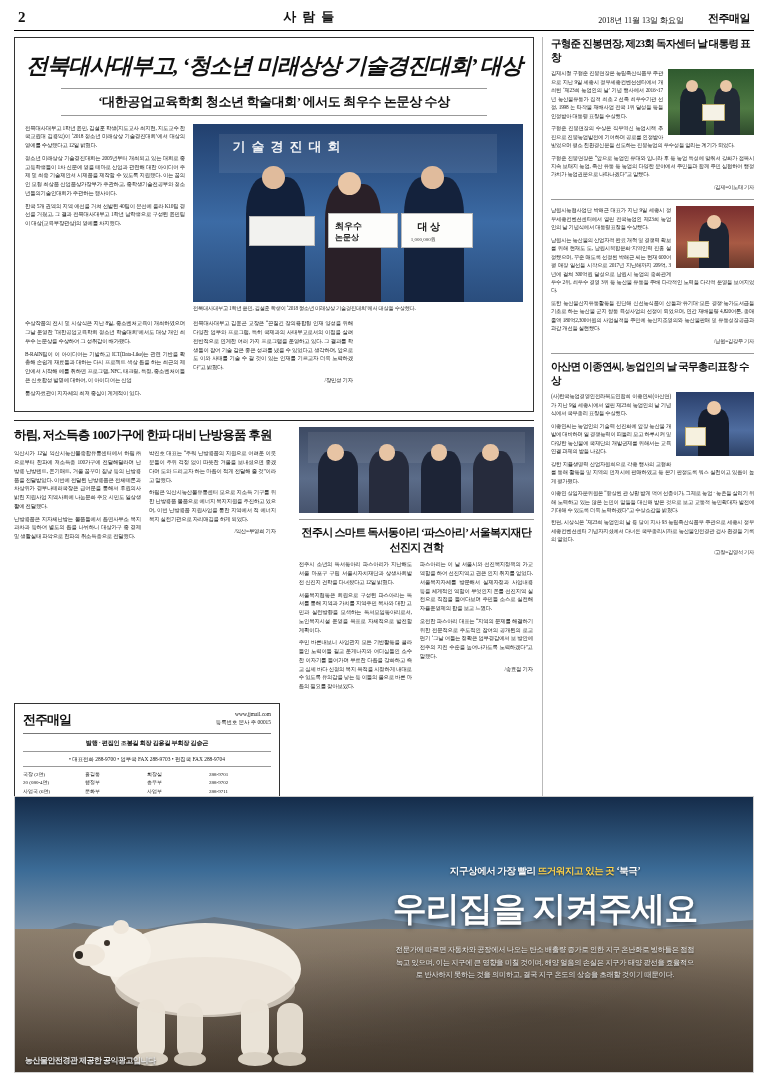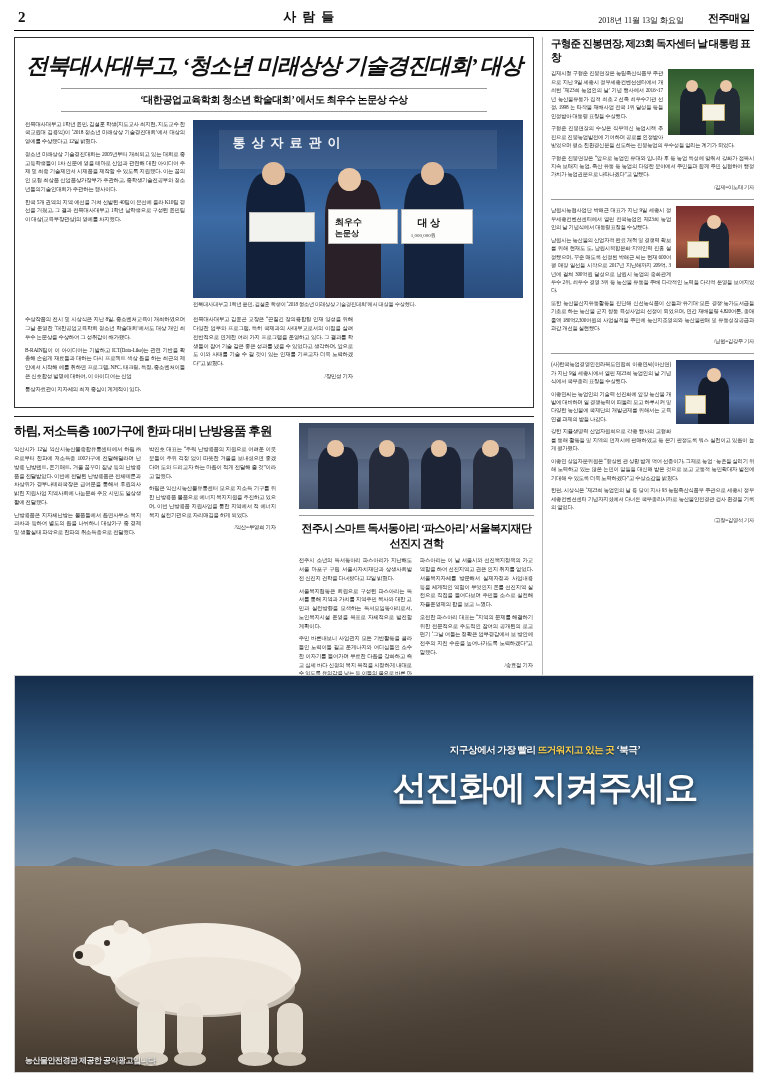--- a/index.html
+++ b/index.html
@@ -32,21 +32,21 @@
   .col-left { width: 520px; }
   .col-right { width: 212px; border-left: 0.6px solid #b9b9b9; padding-left: 8px; }
 
   
   .lead-box { border: 1px solid #333; padding: 8px 10px 10px 10px; }
   .lead-title {
     text-align: center; font-size: 22px; font-weight: bold;
     letter-spacing: -1px; line-height: 1.25; margin: 6px 0 8px 0; font-style: italic;
   }
   .lead-sub {
-    text-align: center; font-size: 10px; font-weight: bold;
+    text-align: center; font-size: 13px; font-weight: bold;
     border-top: 0.6px solid #999; border-bottom: 0.6px solid #999;
     padding: 4px 0; margin: 0 36px 8px 36px; letter-spacing: -0.4px;
   }
   .lead-body { display: flex; gap: 8px; }
   .lead-text { width: 160px; font-size: 5.4px; line-height: 1.62; text-align: justify; letter-spacing: -0.2px; color:#1b1b1b; }
   .lead-text p { margin: 0 0 4px 0; }
   .lead-photo-wrap { flex: 1; }
 
   
   .photo {
@@ -83,21 +83,21 @@
 
   
   .r-title { font-size: 10.5px; font-weight: bold; letter-spacing: -0.7px; line-height: 1.3; margin-bottom: 5px; }
   .r-body { font-size: 5.3px; line-height: 1.6; text-align: justify; letter-spacing: -0.2px; color:#1b1b1b; }
   .r-body p { margin: 0 0 4px 0; }
   .r-photo { float: right; margin: 0 0 4px 5px; }
   .r-byline { text-align: right; font-size: 5.2px; }
 
   
   .ad {
-    position: absolute; left: 14px; right: 14px; bottom: 10px; height: 398px;
+    position: absolute; left: 14px; right: 14px; bottom: 10px; height: 277px;
     border: 1px solid #cfcfcf; overflow: hidden;
     background: linear-gradient(#1d3c5e 0%, #2f5d86 22%, #6d86a0 44%, #8e8071 58%, #6b5c4d 74%, #4e4136 100%);
   }
   .ad-sky { position: absolute; inset: 0 0 52% 0; background: linear-gradient(#152c4a, #3b6b96 55%, #7e95ab 100%); }
   .ad-ground { position: absolute; left:0; right:0; top:48%; bottom:0;
     background: linear-gradient(#8a7c6a, #6f6152 40%, #44392e 100%); }
   .ad-ground:after {
     content:""; position:absolute; inset:0;
     background:
       radial-gradient(ellipse at 20% 30%, rgba(255,255,255,0.06), transparent 60%),
@@ -153,21 +153,21 @@
           <div class="lead-text">
             <p>전북대사대부고 1학년 윤민, 김설훈 학생(지도교사 최지현, 지도교수 한국교원대 김용익)이 ‘2018 청소년 미래상상 기술경진대회’에서 대상의 영예를 수상했다고 12일 밝혔다.</p>
             <p>청소년 미래상상 기술경진대회는 2005년부터 개최되고 있는 대회로 중고등학생들이 1차 신문에 영을 테마로 산업과 관련해 대한 아이디어 주제 및 최종 기술제안서 시제품을 제작할 수 있도록 지원했다. 이는 꿈의인 모형 최상품 산업품상가장부가 주관하고, 중학생기술전공부와 청소년들의기술인대회가 주관하는 행사이다.</p>
             <p>한국 5개 권역의 지역 예선을 거쳐 선발된 40팀이 본선에 올라 K10팀 경선을 거쳤고, 그 결과 전북대사대부고 1학년 남학생으로 구성된 윤민팀이 대상(교육부장관상)의 영예를 차지했다.</p>
           </div>
           <div class="lead-photo-wrap">
             <div class="photo" style="height:178px;">
               <div class="people">
                 <div style="position:absolute;inset:0;background:linear-gradient(#22406e,#3c6ba5 55%,#2a4d7d);"></div>
                 <div style="position:absolute;left:8%;top:6%;right:8%;height:22%;background:rgba(255,255,255,.08);"></div>
-                <div style="position:absolute;left:12%;top:8%;font-size:13px;color:#fff;font-weight:bold;letter-spacing:6px;opacity:.92;">통상자료관이</div>
+                <div style="position:absolute;left:12%;top:8%;font-size:13px;color:#fff;font-weight:bold;letter-spacing:6px;opacity:.92;">기술경진대회</div>
                 <div class="p-fig" style="left:16%;width:18%;height:70%;background:#12203a;"></div>
                 <div class="p-head" style="left:21%;top:24%;width:7%;padding-bottom:7%;background:#e0bb9c;"></div>
                 <div class="p-fig" style="left:40%;width:17%;height:66%;background:#2a2028;"></div>
                 <div class="p-head" style="left:44%;top:27%;width:7%;padding-bottom:7%;background:#e9c6a6;"></div>
                 <div class="p-fig" style="left:64%;width:18%;height:70%;background:#14223c;"></div>
                 <div class="p-head" style="left:69%;top:24%;width:7%;padding-bottom:7%;background:#e0bb9c;"></div>
                 <div style="position:absolute;left:17%;top:52%;width:20%;height:17%;background:#f2f2ef;border:1px solid #bbb;"></div>
                 <div style="position:absolute;left:41%;top:50%;width:21%;height:20%;background:#fdfdfb;border:1px solid #bbb;"></div>
                 <div style="position:absolute;left:63%;top:50%;width:22%;height:20%;background:#fdfdfb;border:1px solid #bbb;"></div>
                 <div style="position:absolute;left:43%;top:54%;font-size:9px;font-weight:bold;color:#1a1a1a;">최우수</div>
@@ -330,20 +330,21 @@
           <p>남원시농협사업단 박해근 대표가 지난 9일 세종시 정부세종컨벤션센터에서 열린 전국농업인 제23회 농업인의 날 기념식에서 대통령표창을 수상했다.</p>
           <p>남원시는 농산물의 산업자적 완료 개척 및 경쟁력 확보를 위해 현재도 도, 남원시복합문화·지역인력 진흥 설정했으며, 꾸준 매도록 선정된 박해근 씨는 현재 600여평 매장 일선을 시작으로 2017년 지난해까지 209억, 3년에 걸쳐 300억원 달성으로 남원시 농업의 중화관계 우수 2위, 최우수 경영 3위 등 농산물 유통을 주배 다각적인 노력을 다각적 운영을 보여지었다.</p>
           <p>또한 농산물산지유통활동을 진단해 신선농식품이 산돌과·유기대·모든 경쟁·농가도서급을 기초로 하는 농산물 군지 왕통 육성사업의 선정이 되었으며, 연간 재배물량 4,820여톤, 총매출액 180억2,300여원의 사업실적을 주민에 농산지조영의와 농산물판매 및 유통성장공급과 과감 개선을 실현했다.</p>
           <div class="r-byline">/남원=김강무 기자</div>
         </div>
       </div>
 
       <div class="hr-thin"></div>
 
       <div>
+        <div class="r-title">아산면 이종연씨, 농업인의 날 국무총리표창 수상</div>
         <div class="photo r-photo" style="width:78px;height:64px;">
           <div class="people">
             <div style="position:absolute;inset:0;background:linear-gradient(#2a3f6b,#4f6da0 60%,#2d4166);"></div>
             <div class="p-fig" style="left:28%;width:40%;height:74%;background:#161d2c;"></div>
             <div class="p-head" style="left:40%;top:13%;width:18%;padding-bottom:18%;background:#ecc9a8;"></div>
             <div style="position:absolute;left:12%;top:54%;width:26%;height:30%;background:#f6f1df;border:1px solid #c0ae72;"></div>
           </div>
         </div>
         <div class="r-body">
           <p>(사)한국농업경영인전라북도연합회 이종연씨(아산면)가 지난 9일 세종시에서 열린 제23회 농업인의 날 기념식에서 국무총리 표창을 수상했다.</p>
@@ -378,18 +379,21 @@
       <ellipse cx="135" cy="168" rx="16" ry="7" fill="#cfc6b7"></ellipse>
       <ellipse cx="200" cy="168" rx="17" ry="7" fill="#d9d1c3"></ellipse>
       <ellipse cx="235" cy="168" rx="16" ry="7" fill="#cfc6b7"></ellipse>
       <ellipse cx="150" cy="96" rx="90" ry="30" fill="#e9e2d5" opacity=".75"></ellipse>
     </svg>
 
     <div class="ad-text">
       <div class="ad-kicker">
         <span>지구상에서 가장 빨리 </span><span class="hot">뜨거워지고 있는 곳</span><span> ‘북극’</span>
       </div>
-      <div class="ad-head">선진화에 지켜주세요</div>
+      <div class="ad-head">우리집을 지켜주세요</div>
+      <div class="ad-body" style="white-space:pre-line;">전문가에 따르면 자동차와 공장에서 나오는 탄소 배출량 증가로 인한 지구 온난화로 빙하들은 점점
+녹고 있으며, 이는 지구에 큰 영향을 미칠 것이며, 해양 얼음의 손실은 지구가 태양 광선을 효율적으
+로 반사하지 못하는 것을 의미하고, 결국 지구 온도의 상승을 초래할 것이기 때문이다.</div>
     </div>
     <div class="ad-credit">농산물안전경관 제공한 공익광고입니다</div>
   </div>
 
 </div>
 
 </body></html>

